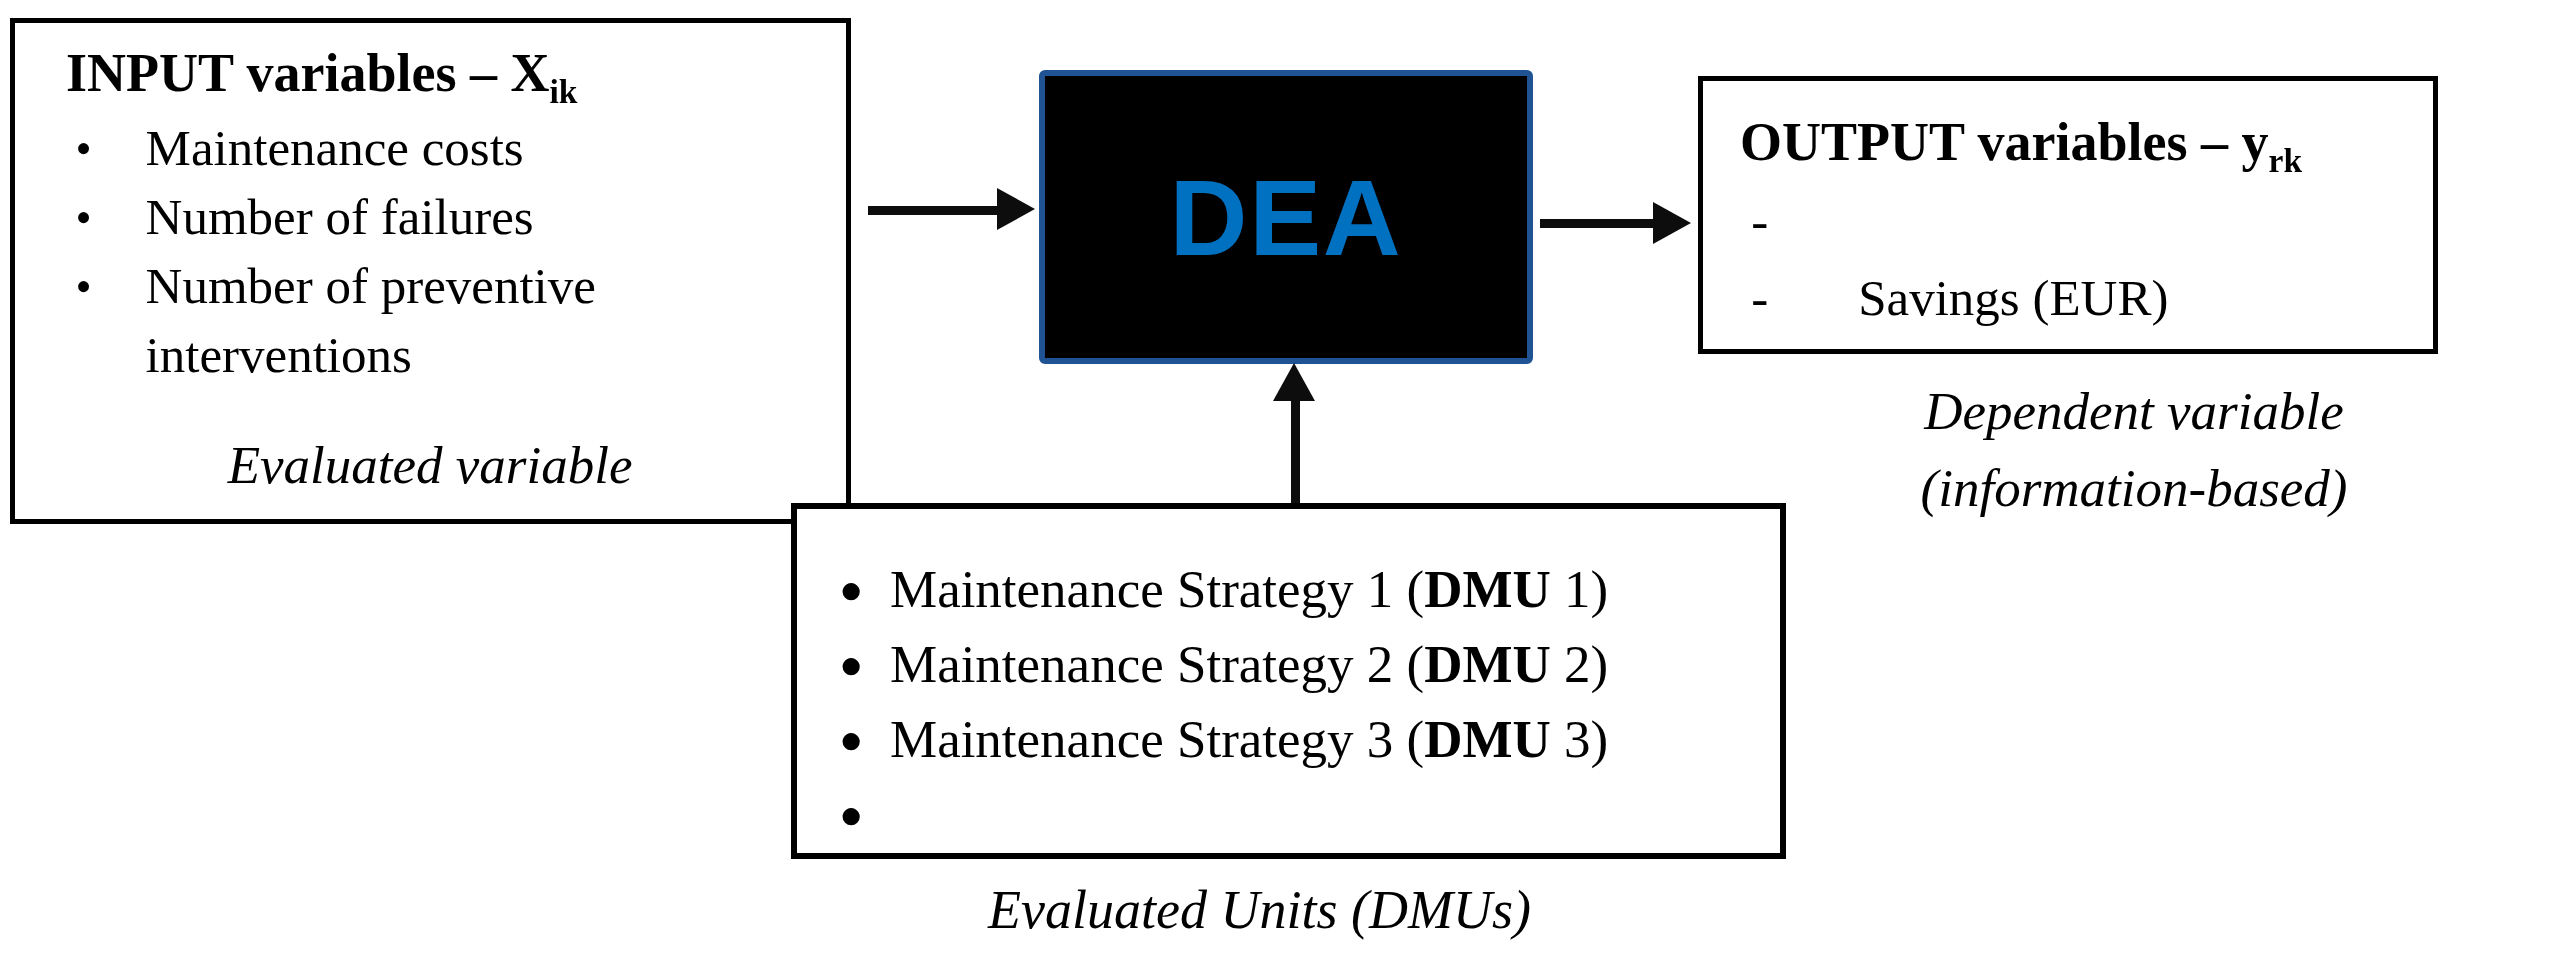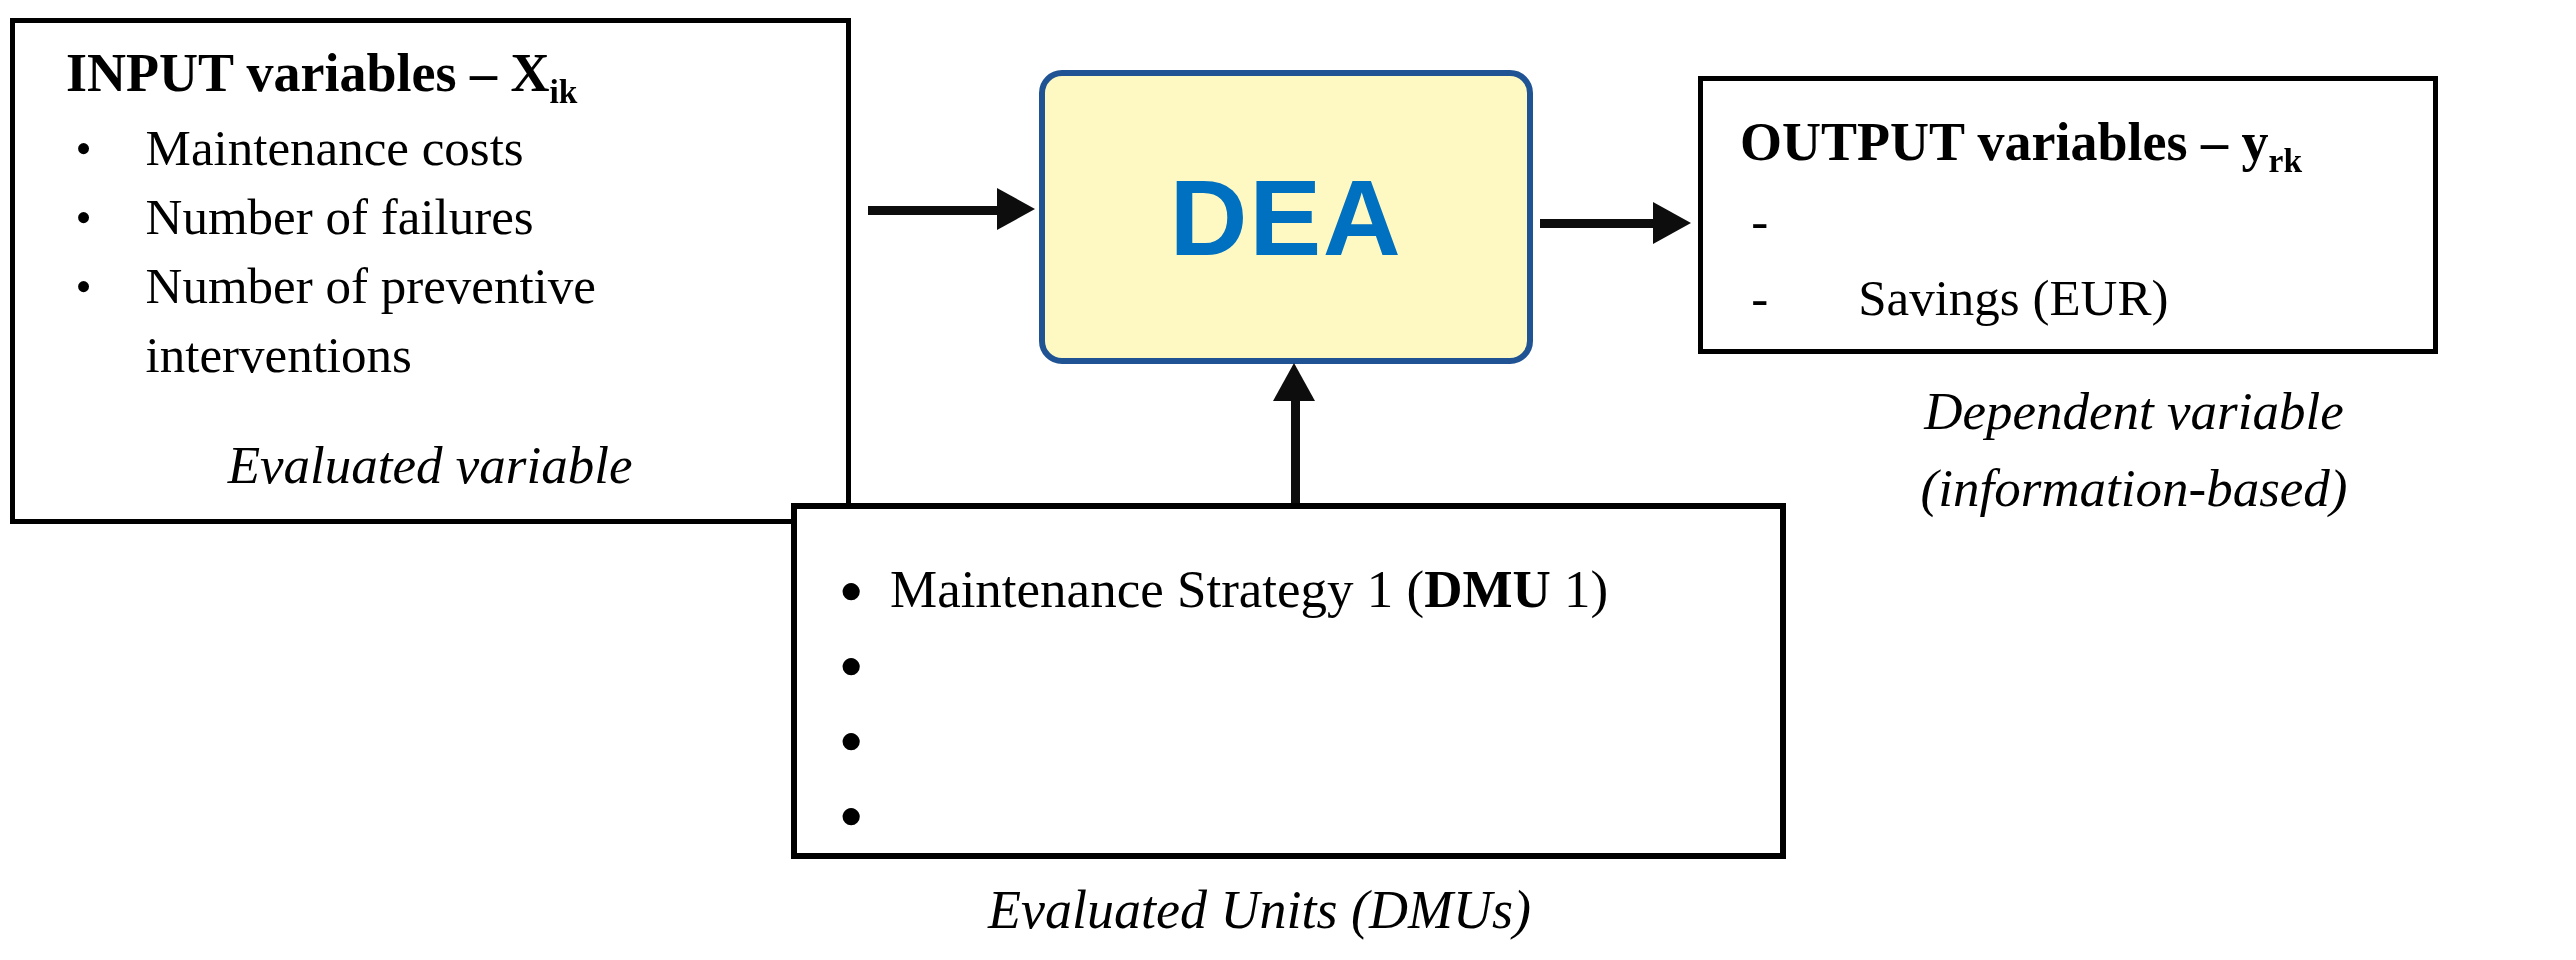--- a/index.html
+++ b/index.html
@@ -24,23 +24,23 @@
   .title sub { font-size:0.62em; }
   .ul { margin:3.2px 0 0 0; }
   .li { display:flex; align-items:flex-start; }
   .box-input .li { font-size:51px; line-height:69px; }
   .box-input .dot { width:70px; padding-left:16px; font-size:46px; line-height:69px; flex:none; }
   .box-input .txt { flex:1; }
   
   .box-dea {
     position:absolute; box-sizing:border-box;
     left:1039px; top:70px; width:494px; height:294px;
-    background:#fef9c3;
+    background:#000000;
     border:6.4px solid #1f5394;
-    border-radius:23px;
+    border-radius:6px;
     display:flex; align-items:center; justify-content:center;text-align:center;
   }
   .dea-label {
     font-family:"Liberation Sans","DejaVu Sans",sans-serif;
     font-weight:bold; font-size:108px; letter-spacing:1.6px;
     color:#0070c0;
   }
   
   .box-output { left:1698px; top:76px; width:740px; height:278px; padding:30px 12.8px 0 37px; }
   .box-output .li { font-size:51px; line-height:77px; }
@@ -128,23 +128,25 @@
   </div>
 
   <div class="box box-dmu">
     <div class="ul">
       <div class="li">
         <span class="dot">●</span>
         <span class="txt"><span>Maintenance Strategy 1 (</span><b>DMU</b><span> 1)</span></span>
       </div>
       <div class="li">
         <span class="dot">●</span>
+        <span class="txt"><span>Maintenance Strategy 2 (</span><b>DMU</b><span> 2)</span></span>
       </div>
       <div class="li">
         <span class="dot">●</span>
+        <span class="txt"><span>Maintenance Strategy 3 (</span><b>DMU</b><span> 3)</span></span>
       </div>
       <div class="li">
         <span class="dot">●</span>
       </div>
     </div>
   </div>
   <div class="caption caption-dmu">Evaluated Units (DMUs)</div>
 
 </div>
 

